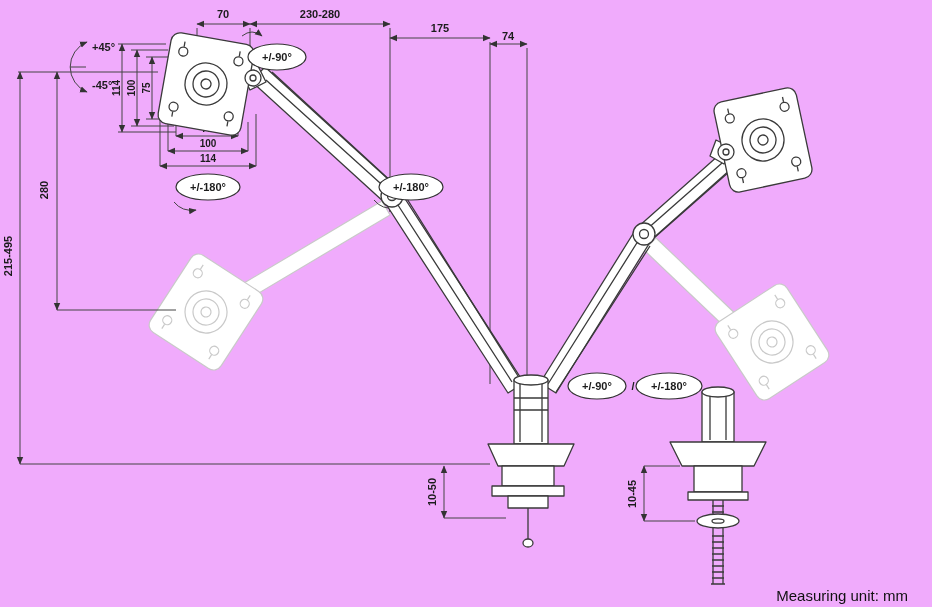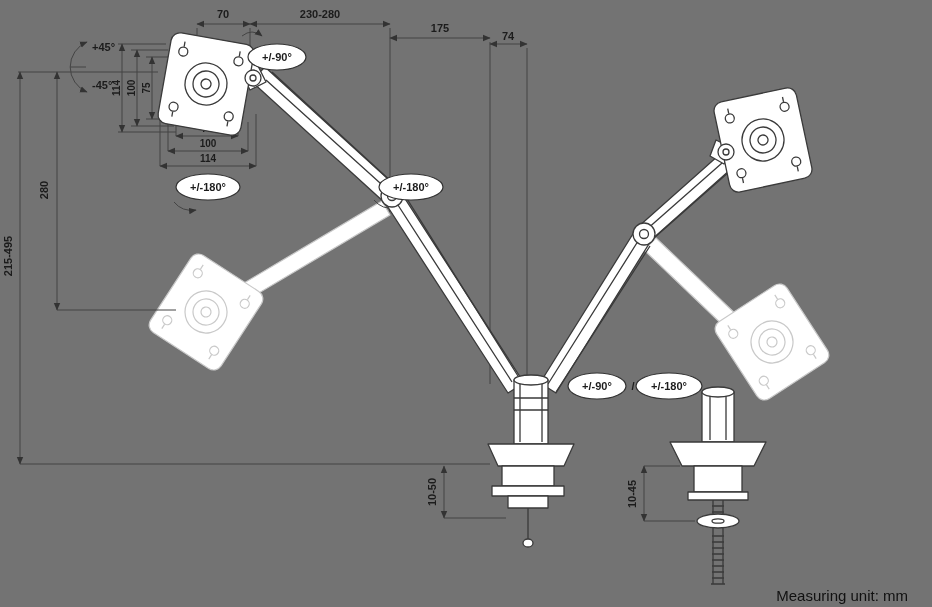--- a/index.html
+++ b/index.html
@@ -1,16 +1,16 @@
 <!DOCTYPE html>
 <html><head>
 <meta charset="utf-8">
 <style>
   html,body{margin:0;padding:0;background:#fff;}
-  .canvas{position:relative;width:932px;height:607px;background:#737373;overflow:hidden;
+  .canvas{position:relative;width:932px;height:607px;background:#f0abfc;overflow:hidden;
           font-family:"Liberation Sans",sans-serif;}
   svg{display:block;}
   
   .s  {stroke:#3a3a3a;fill:#fff;stroke-width:1.3;stroke-linejoin:round;}
   .sl {stroke:#3a3a3a;fill:none;stroke-width:1.3;stroke-linejoin:round;}
   
   .g  {stroke:#c9c9c9;fill:#fff;stroke-width:1.2;stroke-linejoin:round;}
   
   .d  {stroke:#444;fill:none;stroke-width:1;}
   

